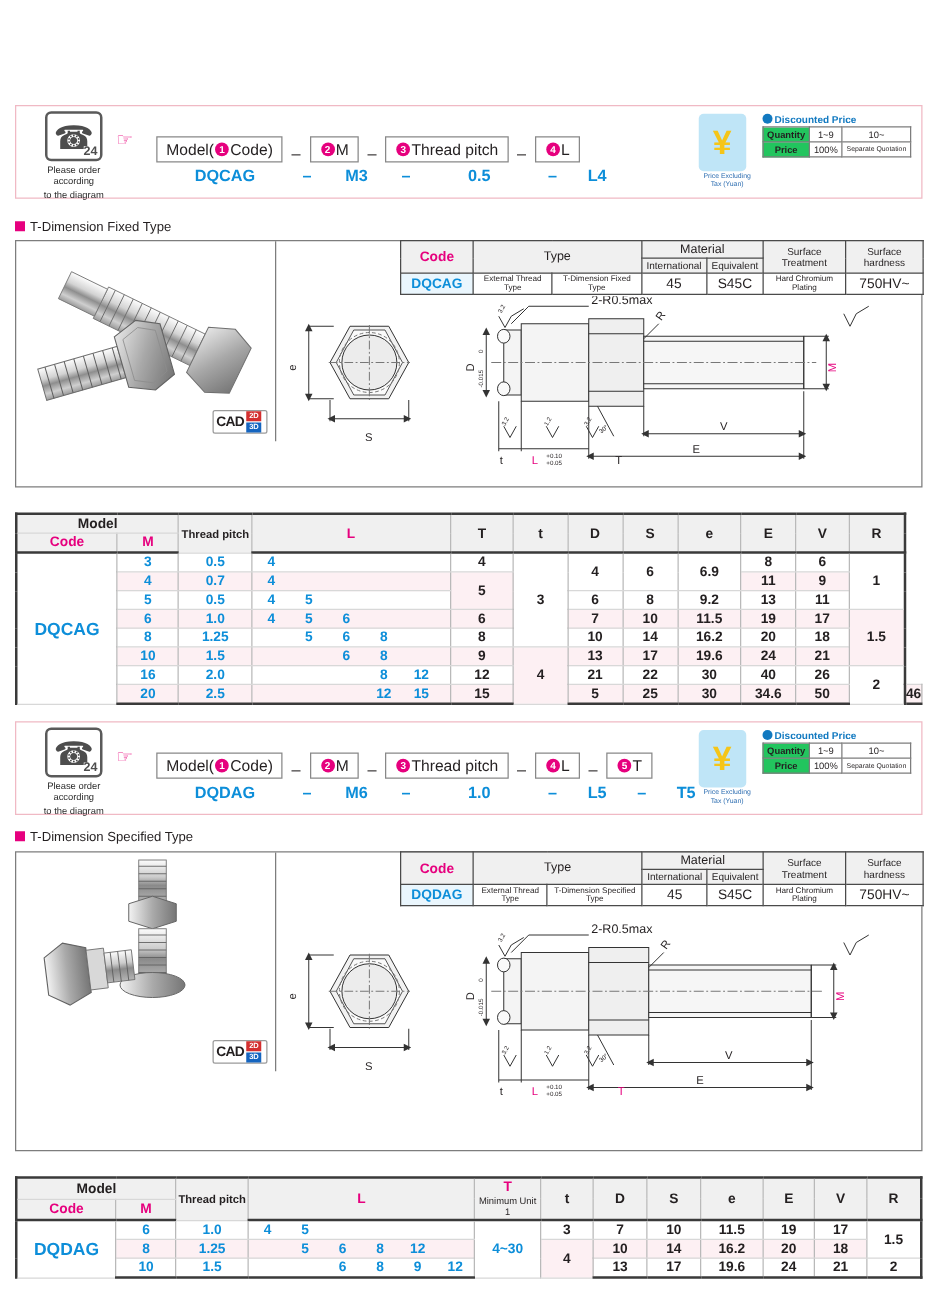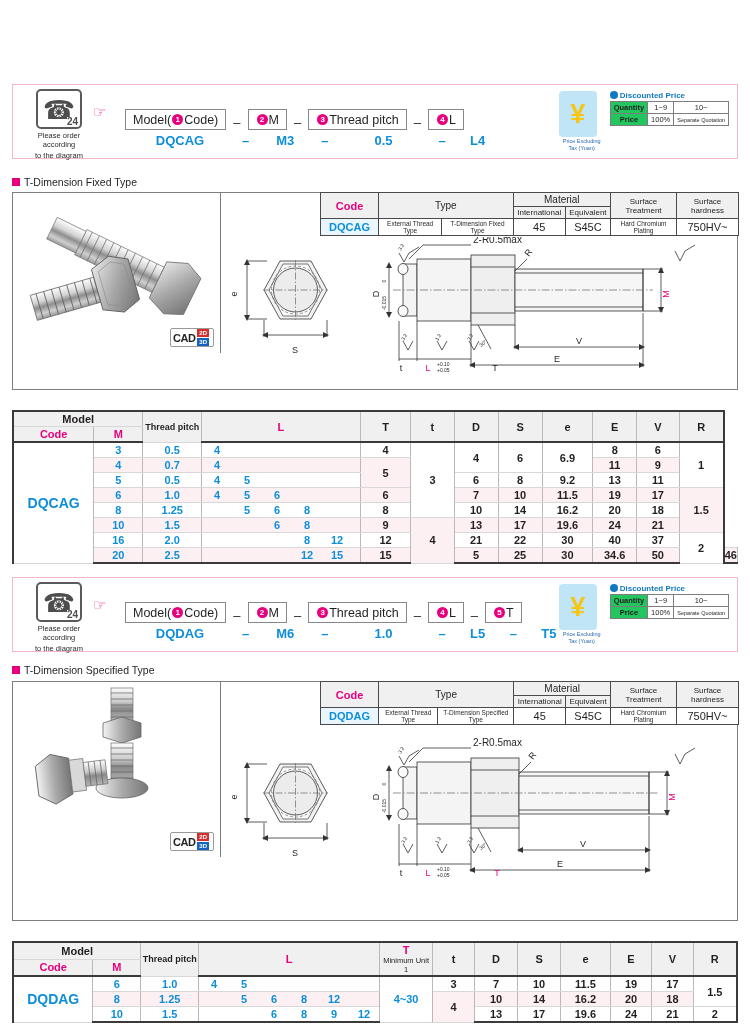--- a/index.html
+++ b/index.html
@@ -580,21 +580,21 @@
               <span></span>
               <span>8</span>
               <span>12</span>
             </div>
         </td>
         <td>12</td>
         <td>21</td>
         <td>22</td>
         <td>30</td>
         <td>40</td>
-        <td>37</td>
+        <td>26</td>
         <td class="vthick-r" rowspan="2">2</td>
       </tr>
       <tr class="zebra">
         <td class="blue botline">20</td>
         <td class="blue botline">2.5</td>
         <td class="lcell botline">
           <div class="lrow">
               <span></span>
               <span></span>
               <span></span>

